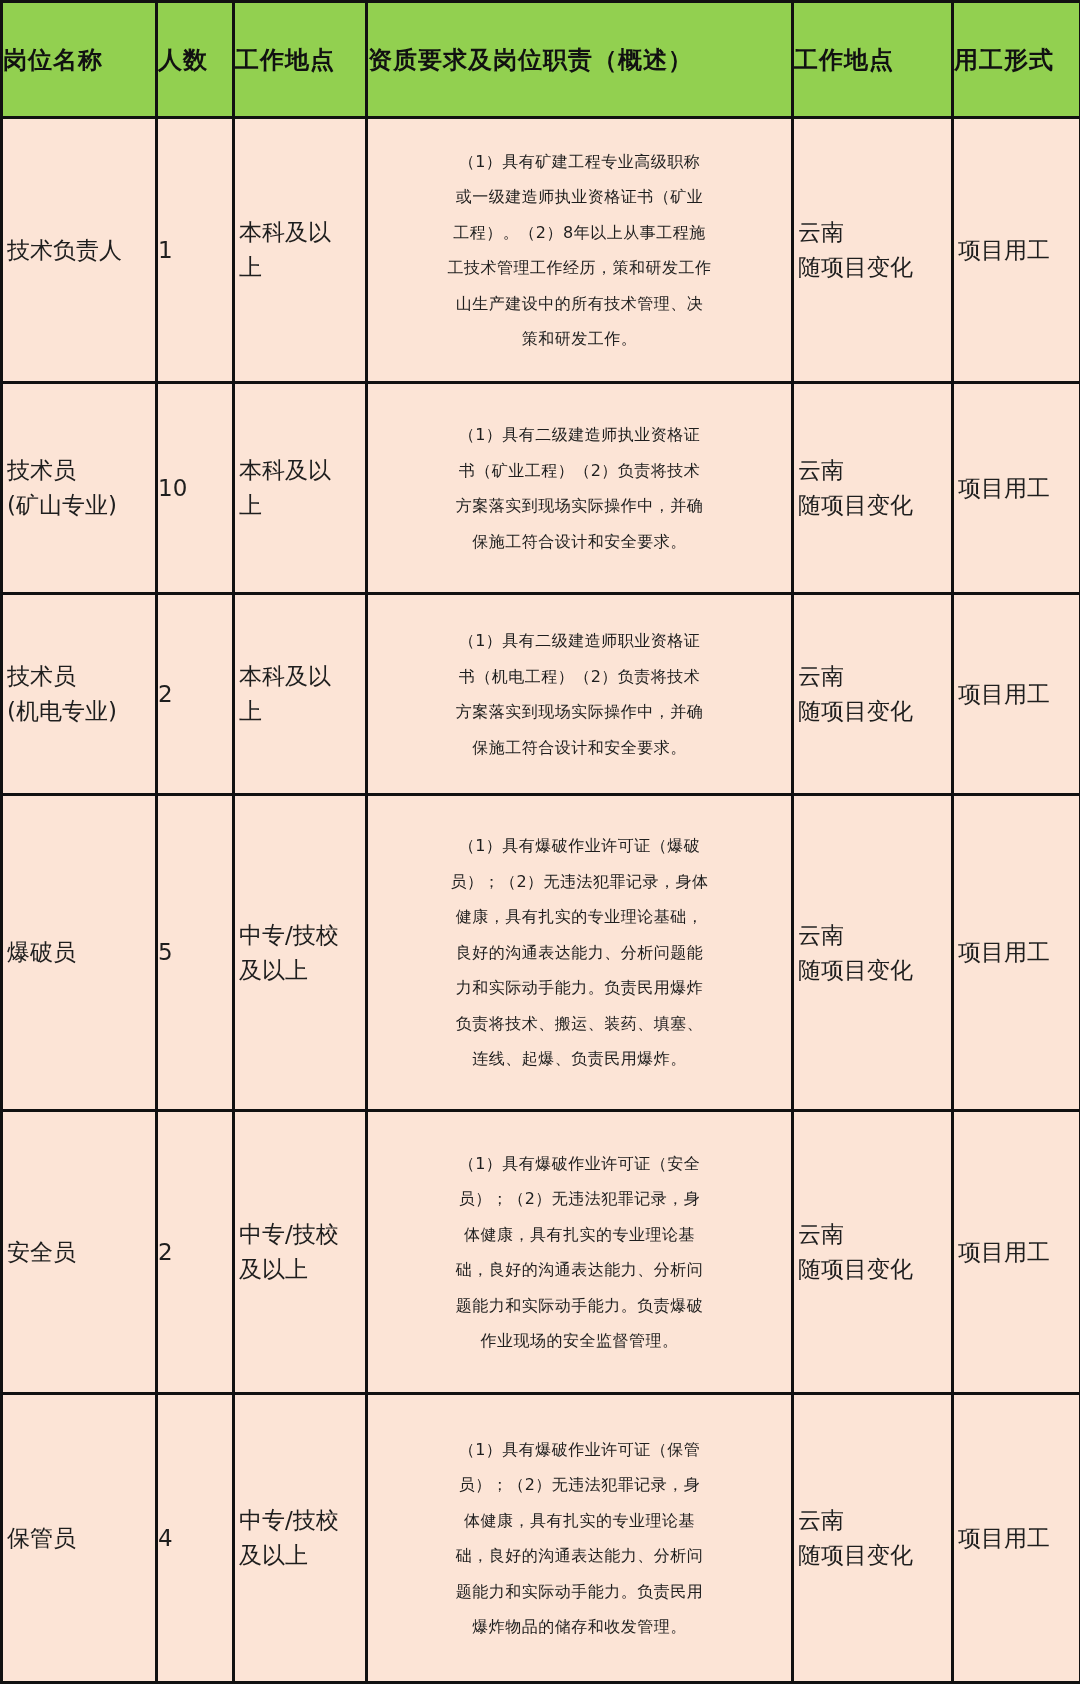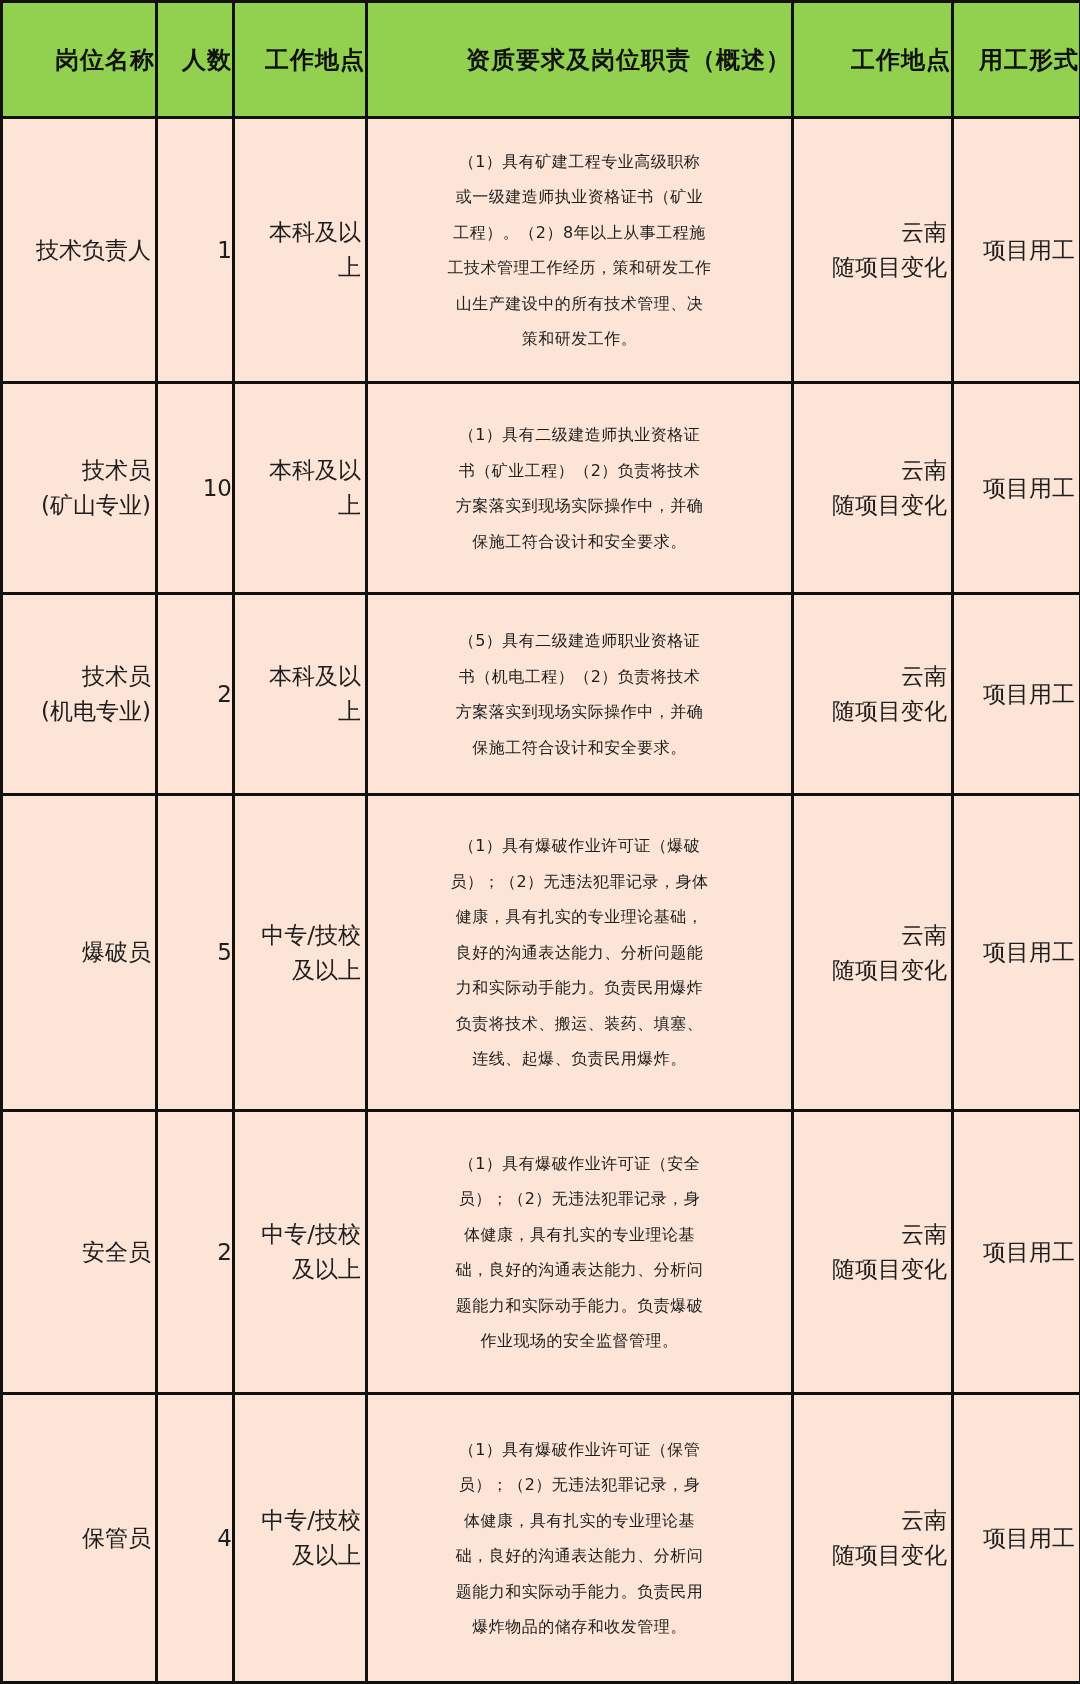--- a/index.html
+++ b/index.html
@@ -9,21 +9,21 @@
     border-collapse: collapse;
     table-layout: fixed;
     width: 1079px;
     font-family: "DejaVu Sans", "Liberation Sans", sans-serif;
     color: #1e1e1e;
   }
   .tbl td, .tbl th {
     border: 3px solid #111111;
     padding: 0;
     vertical-align: middle;
-    text-align: right;
+    text-align: left;
     overflow: hidden;
   }
   .tbl th {
     background: #92d050;
     font-weight: bold;
     font-size: 24px;
     color: #111;
     height: 113px;
     letter-spacing: 1px;
   }
@@ -113,21 +113,21 @@
       <td class="name">
         <span class="line">技术员</span>
         <span class="line">(机电专业)</span>
       </td>
       <td>2</td>
       <td class="edu">
         <span class="line">本科及以</span>
         <span class="line">上</span>
       </td>
       <td class="desc">
-        <span class="line">（5）具有二级建造师职业资格证</span>
+        <span class="line">（1）具有二级建造师职业资格证</span>
         <span class="line">书（机电工程）（2）负责将技术</span>
         <span class="line">方案落实到现场实际操作中，并确</span>
         <span class="line">保施工符合设计和安全要求。</span>
       </td>
       <td class="loc">
         <span class="line">云南</span>
         <span class="line">随项目变化</span>
       </td>
       <td class="form">项目用工</td>
     </tr>

